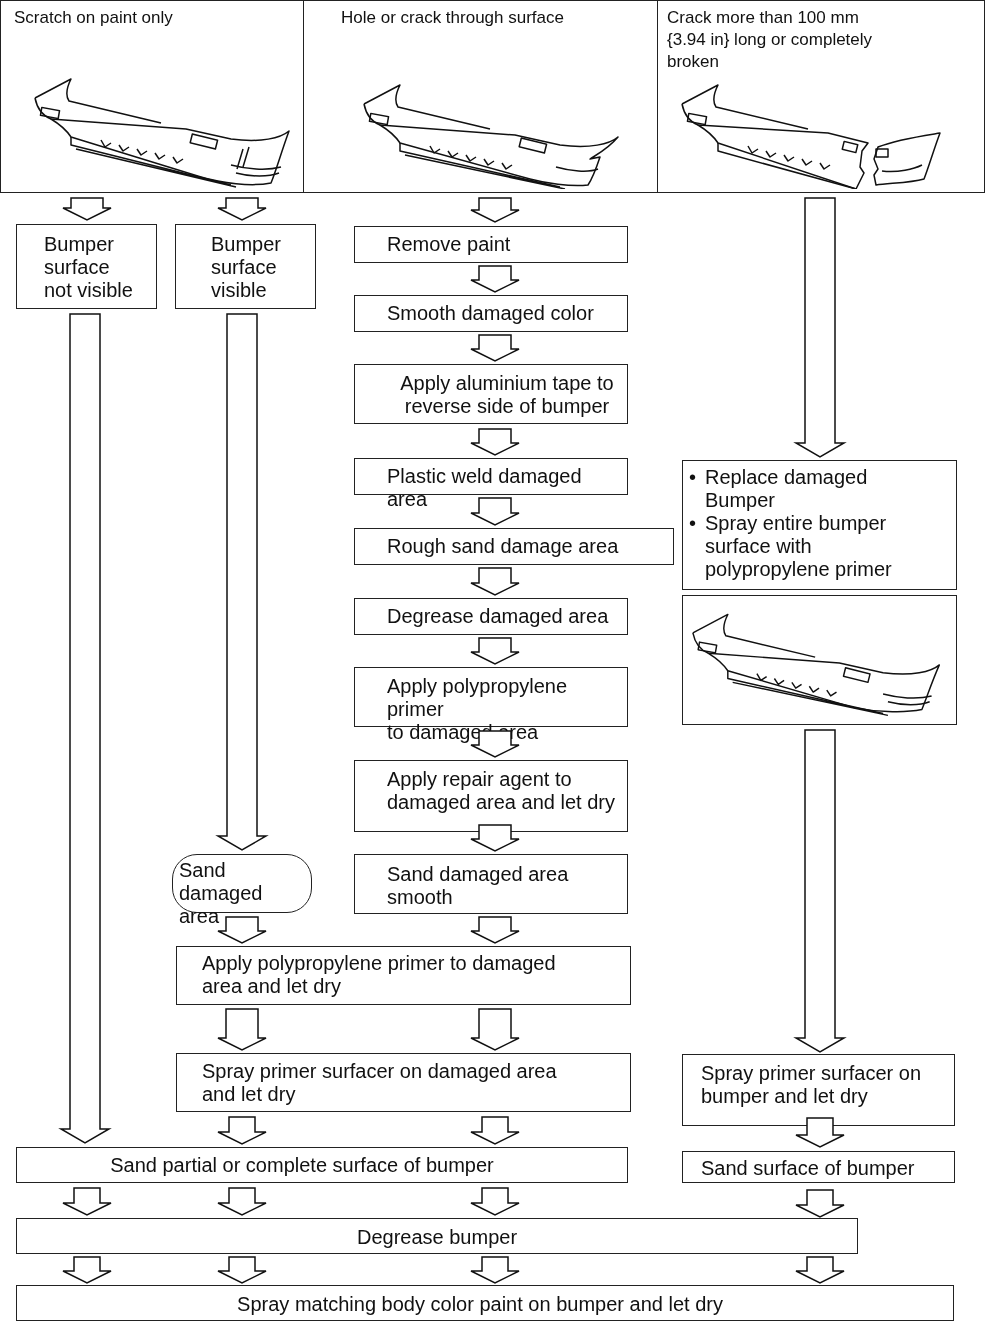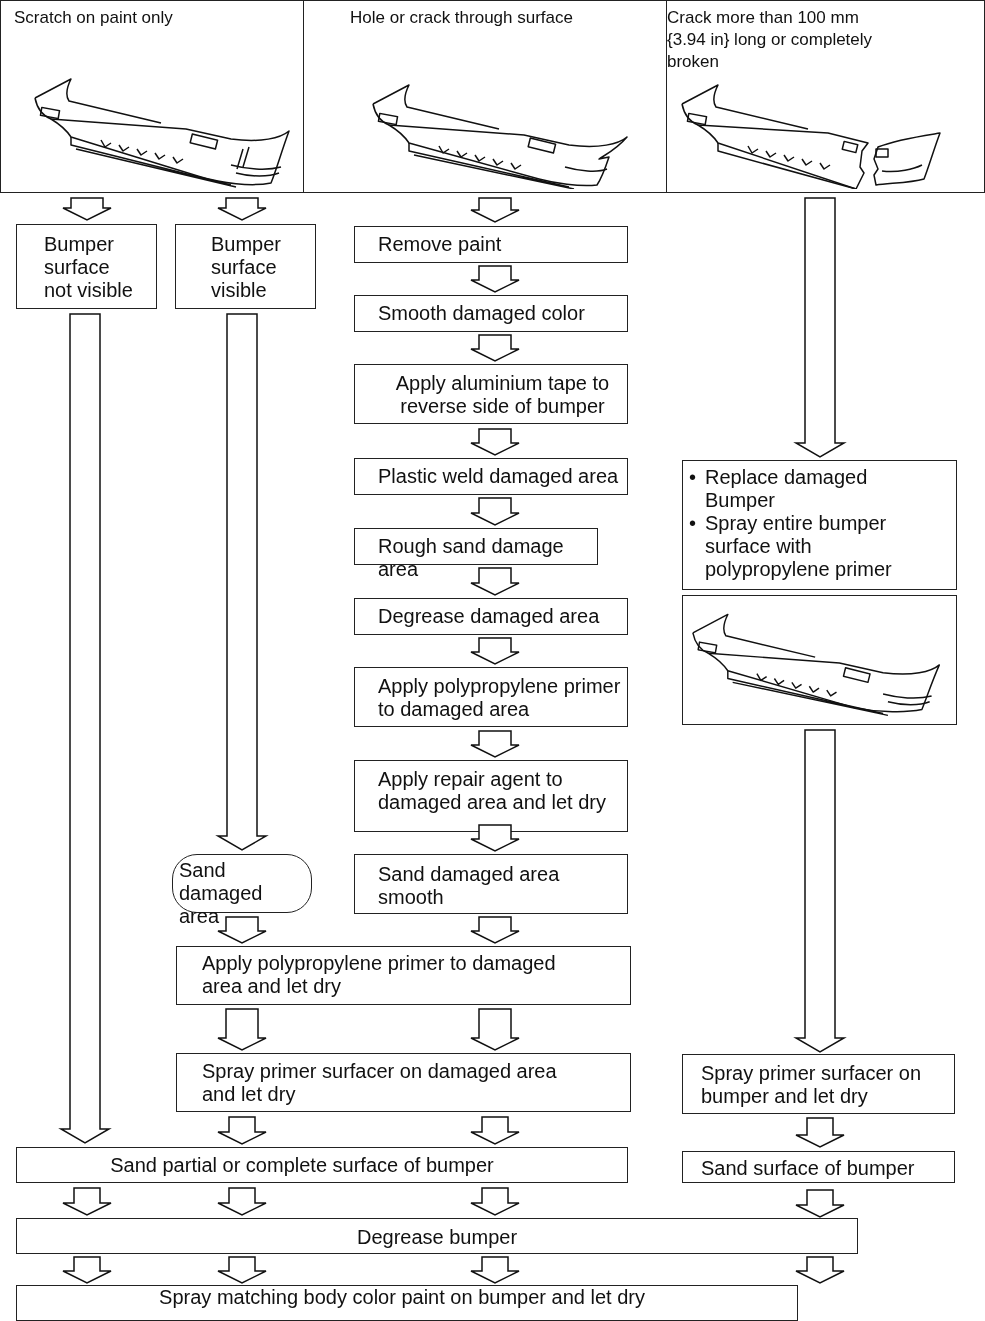--- a/index.html
+++ b/index.html
@@ -4,21 +4,21 @@
 <style>
   html, body { margin:0; padding:0; background:#fff; }
   body { width:985px; height:1321px; position:relative; overflow:hidden;
          font-family:"Liberation Sans", sans-serif; color:#111; }
   .box { position:absolute; border:1.6px solid #222; background:#fff; box-sizing:border-box;
          font-size:20px; line-height:23px; }
   .box span { display:block; }
   .hdr { position:absolute; border:1.6px solid #222; box-sizing:border-box; }
   .hdr-cell { position:absolute; top:0; bottom:0; box-sizing:border-box; }
   .hdr-title { position:absolute; left:13px; top:6px; font-size:17px; line-height:22px; white-space:pre-line; }
-  .pad-l { padding-left:23px; }
+  .pad-l { padding-left:32px; }
   .center { text-align:center; }
   svg.arrow { position:absolute; overflow:visible; }
   svg.bumper { position:absolute; }
   ul.bul { margin:0; padding:0 0 0 20px; list-style:none; }
   ul.bul li { position:relative; }
   ul.bul li::before { content:"\2022"; position:absolute; left:-16px; top:0; }
 </style>
 </head>
 <body>
 
@@ -31,21 +31,21 @@
         <path d="M4,25 C6,35 10,42 20,46"></path>
         <rect x="10" y="36" width="18" height="8" transform="rotate(10 19 40)"></rect>
         <rect x="160" y="64" width="26" height="9" transform="rotate(14 173 68)"></rect>
         <path d="M40,64 L40,72 L200,112 M45,76 L205,114"></path>
         <path d="M70,67 L74,74 L80,70 M88,72 L92,78 L98,74 M106,76 L110,82 L116,78 M124,80 L128,86 L134,82 M142,84 L146,90 L152,86"></path>
         <path d="M200,92 C215,96 235,98 250,94 M205,100 C220,104 238,104 248,100"></path>
         <path d="M212,76 L206,96 M218,74 L212,94"></path>
       </g>
     </svg>
   </div>
-  <div class="hdr-cell" style="left:340px;width:326px;border-right:1.6px solid #222;text-align:right;">
+  <div class="hdr-cell" style="left:331px;width:326px;border-right:1.6px solid #222;text-align:right;">
     <div class="hdr-title" style="left:9px;">Hole or crack through surface</div>
     <svg class="bumper" style="left:28px;top:78px" width="270" height="110" viewBox="0 0 270 110">
       <g fill="none" stroke="#111" stroke-width="1.5" stroke-linejoin="round">
         <path d="M4,25 L40,6 C36,14 34,22 38,28 L130,50 M155,56 L200,66 C230,70 250,65 258,58 C248,70 236,76 230,80 L240,78 C236,90 232,100 228,106 C210,108 185,104 170,100 L40,64 C36,58 30,52 20,46 Z"></path>
         <path d="M4,25 C6,35 10,42 20,46"></path>
         <rect x="10" y="36" width="18" height="8" transform="rotate(10 19 40)"></rect>
         <rect x="160" y="62" width="26" height="9" transform="rotate(14 173 66)"></rect>
         <path d="M40,64 L40,72 L200,108 M45,76 L205,110"></path>
         <path d="M70,67 L74,74 L80,70 M88,72 L92,78 L98,74 M106,76 L110,82 L116,78 M124,80 L128,86 L134,82 M142,84 L146,90 L152,86"></path>
         <path d="M196,88 C210,92 228,94 238,90"></path>
@@ -93,21 +93,21 @@
 <div class="box pad-l" style="left:354px;top:295px;width:274px;height:37px;padding-top:6px;">
   <span>Smooth damaged color</span>
   </div>
 <div class="box pad-l" style="left:354px;top:364px;width:274px;height:60px;padding-top:7px;">
   <span style="white-space:pre-line;text-align:center;">Apply aluminium tape to
 reverse side of bumper</span>
   </div>
 <div class="box pad-l" style="left:354px;top:458px;width:274px;height:37px;padding-top:6px;">
   <span>Plastic weld damaged area</span>
   </div>
-<div class="box pad-l" style="left:354px;top:528px;width:244px;height:37px;padding-top:6px;">
+<div class="box pad-l" style="left:354px;top:528px;width:320px;height:37px;padding-top:6px;">
   <span>Rough sand damage area</span>
   </div>
 <div class="box pad-l" style="left:354px;top:598px;width:274px;height:37px;padding-top:6px;">
   <span>Degrease damaged area</span>
   </div>
 <div class="box pad-l" style="left:354px;top:667px;width:274px;height:60px;padding-top:7px;">
   <span style="white-space:pre-line;">Apply polypropylene primer
 to damaged area</span>
   </div>
 <div class="box pad-l" style="left:354px;top:760px;width:274px;height:72px;padding-top:7px;">
@@ -143,35 +143,35 @@
       <path d="M4,25 L40,6 C36,14 34,22 38,28 L130,50 M155,56 L200,66 C230,70 250,65 258,58 C250,76 245,92 240,104 C220,108 190,106 170,102 L40,64 C36,58 30,52 20,46 Z"></path>
       <path d="M4,25 C6,35 10,42 20,46"></path>
       <rect x="10" y="36" width="18" height="8" transform="rotate(10 19 40)"></rect>
       <rect x="160" y="64" width="26" height="9" transform="rotate(14 173 68)"></rect>
       <path d="M40,64 L40,72 L200,108 M45,76 L205,110"></path>
       <path d="M70,67 L74,74 L80,70 M88,72 L92,78 L98,74 M106,76 L110,82 L116,78 M124,80 L128,86 L134,82 M142,84 L146,90 L152,86"></path>
       <path d="M200,88 C215,92 235,94 250,90 M205,96 C220,100 238,100 248,96"></path>
     </g>
   </svg>
 </div>
-<div class="box" style="left:682px;top:1054px;width:273px;height:60px;padding:7px 0 0 18px;">
+<div class="box" style="left:682px;top:1054px;width:273px;height:72px;padding:7px 0 0 18px;">
   <span style="white-space:pre-line;">Spray primer surfacer on
 bumper and let dry</span>
   </div>
 <div class="box" style="left:682px;top:1151px;width:273px;height:32px;padding:5px 0 0 18px;">
   <span>Sand surface of bumper</span>
   </div>
 
 <div class="box center" style="left:16px;top:1147px;width:612px;height:36px;padding-top:6px;padding-right:40px;">
   <span>Sand partial or complete surface of bumper</span>
   </div>
 <div class="box center" style="left:16px;top:1218px;width:842px;height:36px;padding-top:7px;">
   <span>Degrease bumper</span>
   </div>
-<div class="box center" style="left:16px;top:1285px;width:782px;height:36px;padding-right:10px;">
+<div class="box center" style="left:16px;top:1285px;width:938px;height:36px;padding-top:7px;padding-right:10px;">
   <span>Spray matching body color paint on bumper and let dry</span>
   </div>
 
 <div id="arrows">
     <svg class="arrow" width="52" height="25" style="left: 61px; top: 197px;">
       <path d="M10,1 L42,1 L42,11 L50,11 L26,23 L2,11 L10,11 Z" fill="#fff" stroke="#111" stroke-width="1.5" stroke-linejoin="miter"></path>
     </svg>
     <svg class="arrow" width="52" height="25" style="left: 216px; top: 197px;">
       <path d="M10,1 L42,1 L42,11 L50,11 L26,23 L2,11 L10,11 Z" fill="#fff" stroke="#111" stroke-width="1.5" stroke-linejoin="miter"></path>
     </svg>

